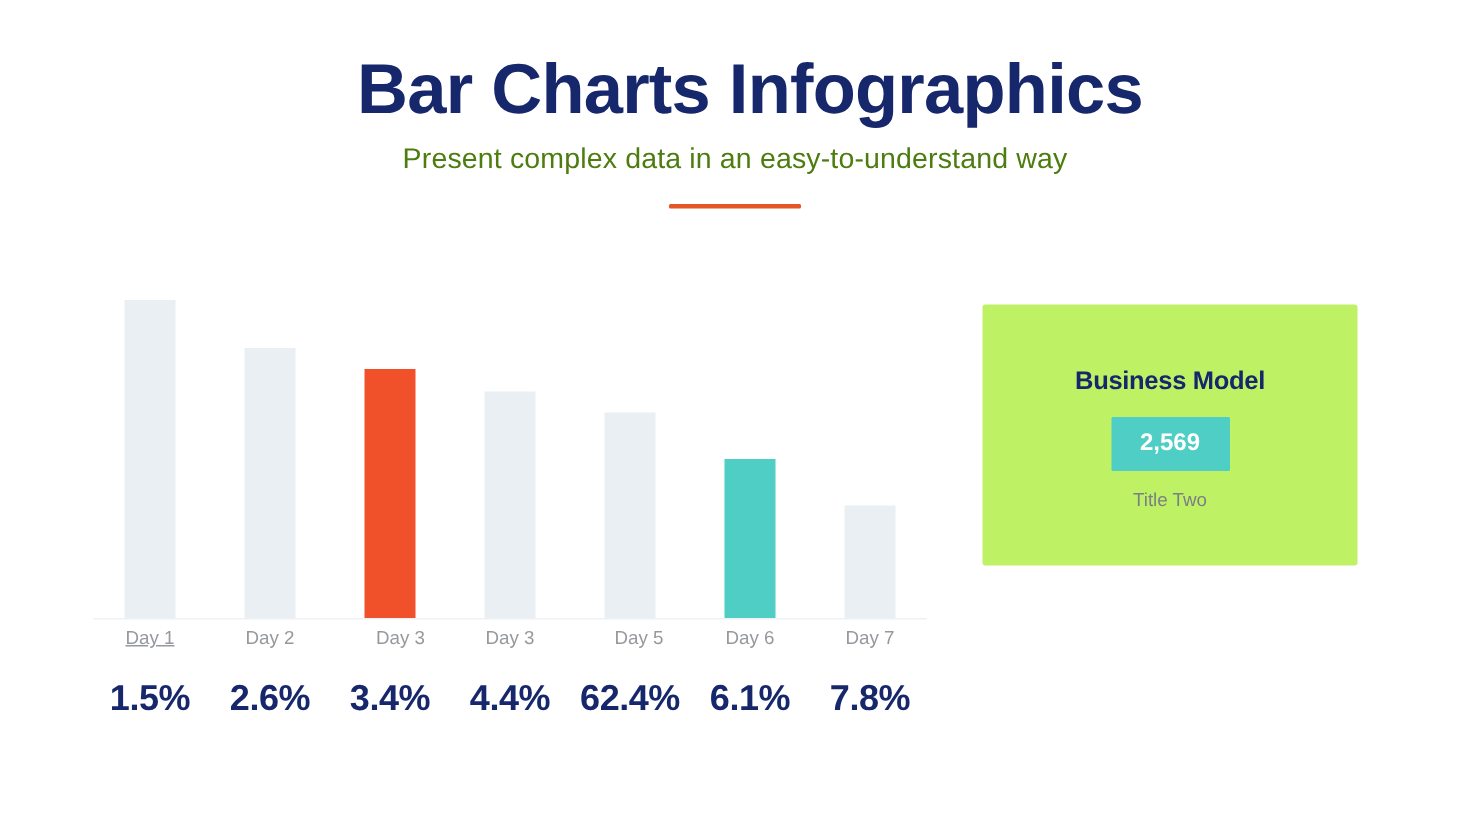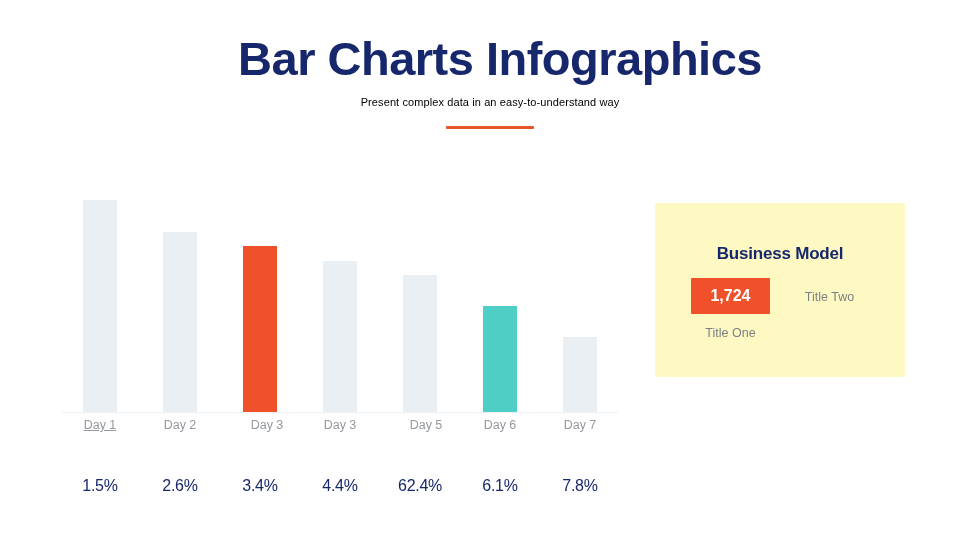--- a/index.html
+++ b/index.html
@@ -31,22 +31,22 @@
   .title {
     font-size: 47px;
     font-weight: bold;
     color: #16276b;
     letter-spacing: -0.5px;
     line-height: 1.08;
     margin: 0;
     padding-left: 20px;
   }
   .subtitle {
-    font-size: 11px;
-    color: #000000;
+    font-size: 19px;
+    color: #4d7c0f;
     margin: 11px 0 0 0;
     letter-spacing: 0.1px;
   }
   .accent-rule {
     width: 88px;
     height: 3.5px;
     background: #e55528;
     margin: 18px auto 0 auto;
     border-radius: 1px;
   }
@@ -106,36 +106,35 @@
     position: absolute;
     left: 0;
     top: 262px;
     width: 556px;
     height: 30px;
   }
   .value-label {
     position: absolute;
     width: 90px;
     text-align: center;
-    font-size: 16px;
-    font-weight: normal;
+    font-size: 24px;
+    font-weight: bold;
     color: #16276b;
     top: 0;
     letter-spacing: -0.3px;
-    margin-top: 25px;
   }
 
   
   .card {
     position: absolute;
     left: 655px;
     top: 203px;
     width: 250px;
     height: 174px;
-    background: #fef9c3;
+    background: #bef264;
     border-radius: 2px;
   }
   .card-title {
     position: absolute;
     left: 0;
     top: 41px;
     width: 250px;
     text-align: center;
     font-size: 17px;
     font-weight: bold;
@@ -238,23 +237,20 @@
       <div class="value-label" id="val4" style="left: 313px;">62.4%</div>
       <div class="value-label" id="val5" style="left: 393px;">6.1%</div>
       <div class="value-label" id="val6" style="left: 473px;">7.8%</div>
     </div>
   </div>
 
   <div class="card">
     <div class="card-title">Business Model</div>
     <div class="kpi-wrap">
       <div class="kpi">
-        <div class="kpi-box orange">1,724</div>
-        <div class="kpi-caption">Title One</div>
-      </div>
-      <div class="kpi">
+        <div class="kpi-box teal">2,569</div>
         <div class="kpi-caption">Title Two</div>
       </div>
     </div>
   </div>
 
 
 </div>
 
 </body></html>

